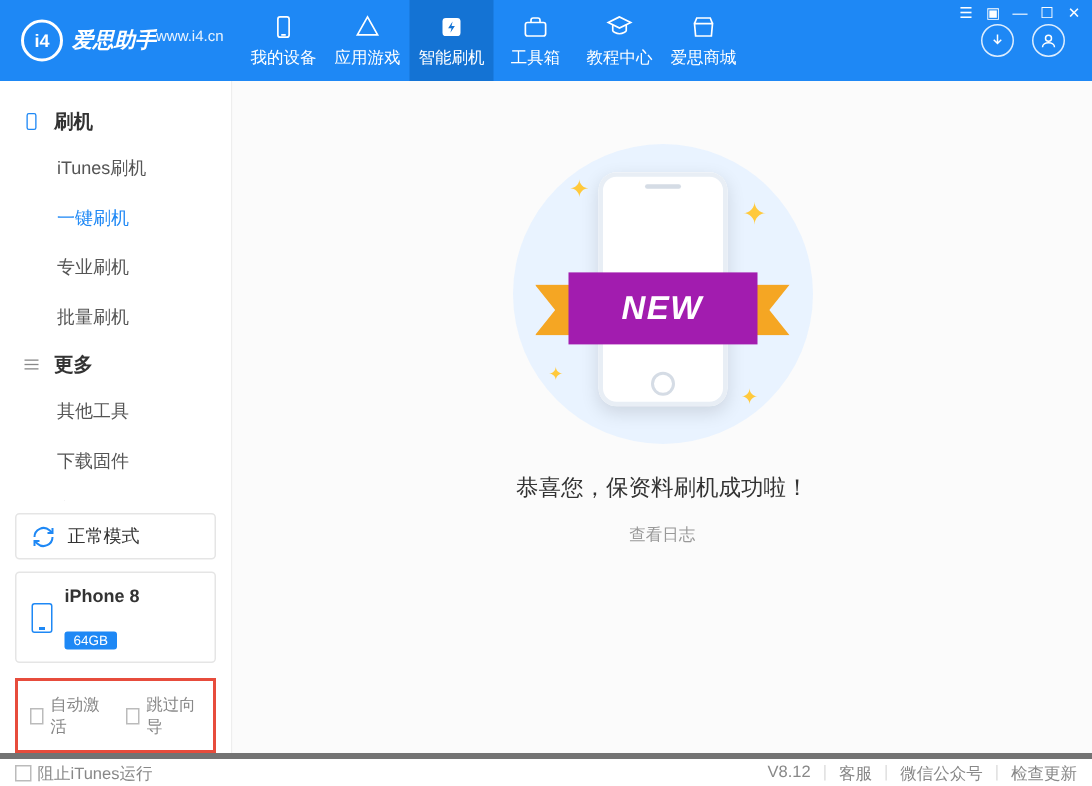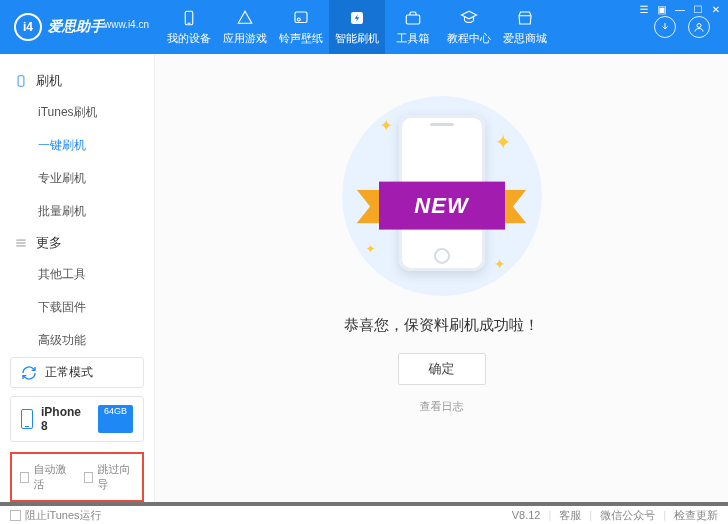--- a/index.html
+++ b/index.html
@@ -18,32 +18,32 @@
 .nav-icon { width: 18px; height: 18px; fill: none; stroke: #fff; stroke-width: 1.5; }
 .win-controls { position: absolute; top: 3px; right: 6px; display: flex; gap: 6px; font-size: 10px; }
 .win-btn { width: 12px; height: 12px; cursor: pointer; display: flex; align-items: center; justify-content: center; }
 .header-icons { display: flex; align-items: center; gap: 12px; padding: 0 18px 0 8px; }
 .header-icon-circle { width: 22px; height: 22px; border: 1.5px solid rgba(255,255,255,0.85); border-radius: 50%; display: flex; align-items: center; justify-content: center; cursor: pointer; }
 
 
 .body { display: flex; height: 448px; }
 .sidebar { width: 155px; border-right: 1px solid #eee; display: flex; flex-direction: column; }
 .sidebar-scroll { flex: 1; padding-top: 12px; overflow: hidden; }
-.section-header { display: flex; align-items: center; gap: 8px; padding: 6px 14px; color: #333; font-size: 13px; }
+.section-header { display: flex; align-items: center; gap: 8px; padding: 6px 14px; color: #333; font-size: 13px; font-weight: bold; }
 .section-icon { width: 14px; height: 14px; stroke: #1e88f5; fill: none; stroke-width: 1.5; }
 .section-icon.gray { stroke: #888; }
 .menu-item { padding: 8px 14px 8px 38px; font-size: 12px; color: #555; cursor: pointer; }
 .menu-item.active { color: #1e88f5; }
 .sidebar-bottom { border-top: 0; padding: 8px 10px 0; }
 .mode-box { border: 1px solid #e5e5e5; border-radius: 3px; padding: 6px 10px; display: flex; align-items: center; gap: 8px; margin-bottom: 8px; cursor: pointer; }
 .mode-refresh { width: 16px; height: 16px; }
 .device-box { border: 1px solid #e5e5e5; border-radius: 3px; padding: 8px 10px; display: flex; align-items: center; gap: 8px; margin-bottom: 10px; cursor: pointer; }
 .device-phone-icon { width: 14px; height: 20px; border: 1.5px solid #1e88f5; border-radius: 2px; position: relative; }
 .device-phone-icon::after { content: ""; position: absolute; bottom: 1px; left: 50%; transform: translateX(-50%); width: 4px; height: 1.5px; background: #1e88f5; }
-.device-info { display: flex; flex-direction: row; gap: 17px; }
+.device-info { display: flex; flex-direction: column; gap: 17px; }
 .device-name { font-size: 12px; color: #333; font-weight: bold; }
 .storage-badge { background: #1e88f5; color: #fff; font-size: 9px; padding: 1px 6px; border-radius: 2px; width: fit-content; }
 .checkbox-row { border: 2px solid #e74c3c; padding: 8px; display: flex; gap: 14px; }
 .chk { display: flex; align-items: center; gap: 4px; font-size: 11px; color: #888; cursor: pointer; }
 .chk-box { width: 11px; height: 11px; border: 1px solid #bbb; }
 
 
 .main { flex: 1; background: #fbfbfb; display: flex; flex-direction: column; align-items: center; position: relative; }
 .illustration { margin-top: 42px; width: 200px; height: 200px; position: relative; }
 .ill-circle { position: absolute; inset: 0; border-radius: 50%; background: #e9f3ff; }
@@ -85,27 +85,20 @@
           <line x1="10" y1="19" x2="14" y2="19"></line>
         </svg>
       <span>我的设备</span>
     </div>
     <div class="nav-item">
       <svg class="nav-icon" viewBox="0 0 24 24">
           <path d="M12 3l9 16H3z"></path>
         </svg>
       <span>应用游戏</span>
     </div>
-    <div class="nav-item">
-      <svg class="nav-icon" viewBox="0 0 24 24">
-          <rect x="4" y="4" width="16" height="14" rx="2"></rect>
-          <circle cx="9" cy="14" r="2"></circle>
-        </svg>
-      <span>铃声壁纸</span>
-    </div>
     <div class="nav-item active">
       <svg class="nav-icon" viewBox="0 0 24 24" style="fill:#fff;stroke:none">
           <rect x="4" y="4" width="16" height="16" rx="3"></rect>
           <path d="M13 7l-4 6h3l-1 4 4-6h-3z" fill="#1473d4"></path>
         </svg>
       <span>智能刷机</span>
     </div>
     <div class="nav-item">
       <svg class="nav-icon" viewBox="0 0 24 24">
           <rect x="3" y="8" width="18" height="12" rx="2"></rect>
@@ -211,21 +204,20 @@
       <span class="star" style="bottom:40px;left:24px;font-size:12px">✦</span>
       <span class="star" style="bottom:24px;right:36px;font-size:14px">✦</span>
       <div class="phone"></div>
       <div class="ribbon">
         <div class="ribbon-side left"></div>
         <div class="ribbon-side right"></div>
         <div class="ribbon-main">NEW</div>
       </div>
     </div>
     <div class="success-text">恭喜您，保资料刷机成功啦！</div>
-    <button class="confirm-btn">确定</button>
     <a class="view-log">查看日志</a>
   </div>
 </div>
 
 <div class="footer">
   <label class="footer-left">
     <span class="chk-box"></span>
     <span>阻止iTunes运行</span>
   </label>
   <div class="footer-right">

